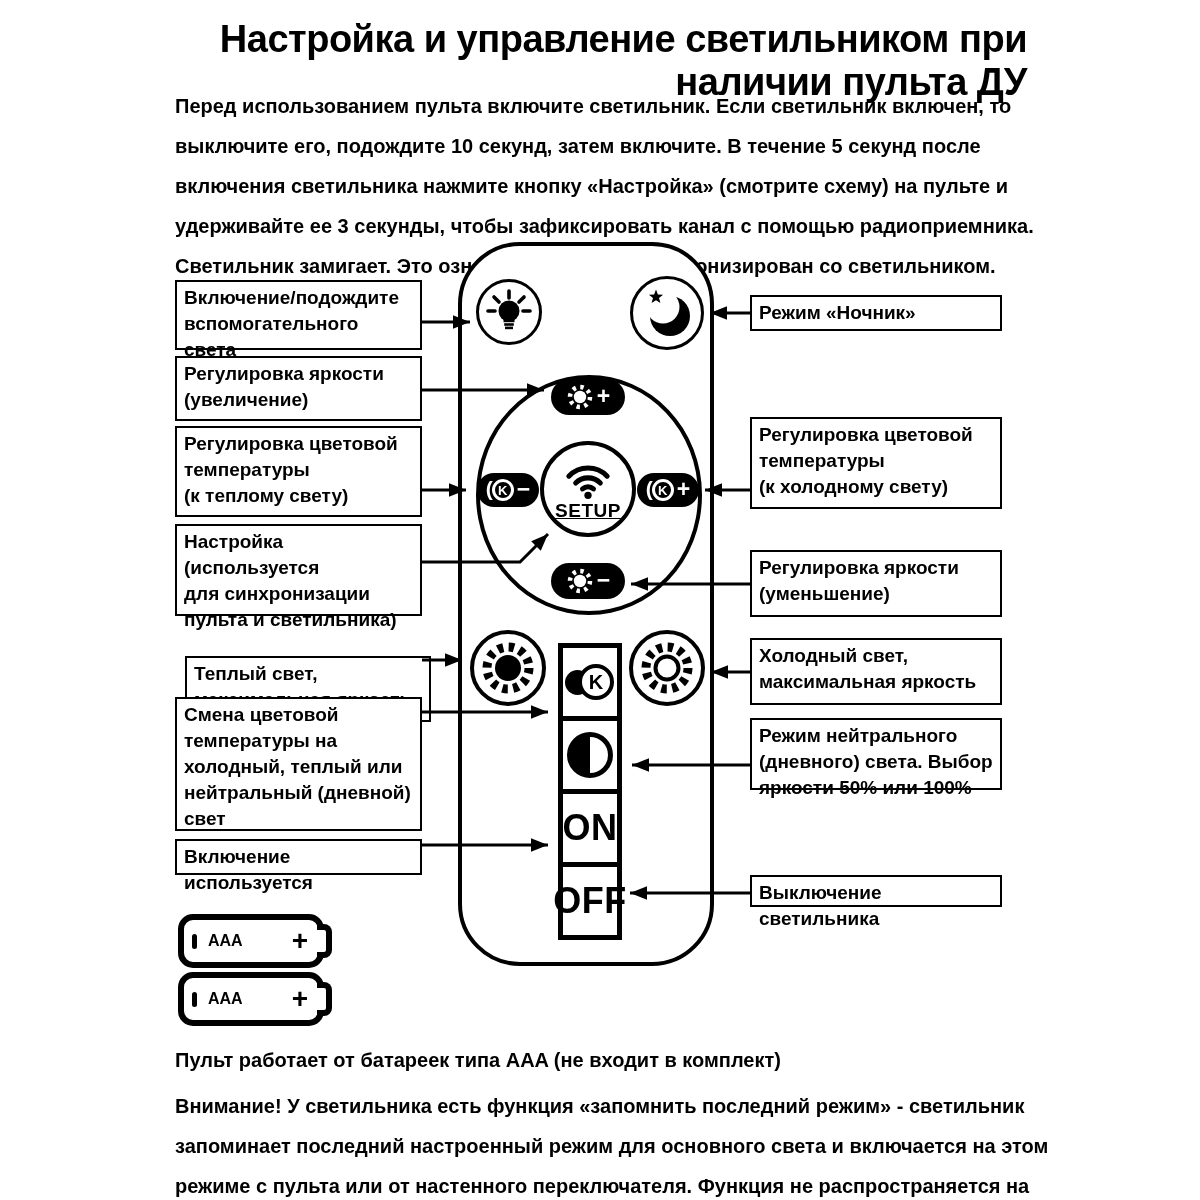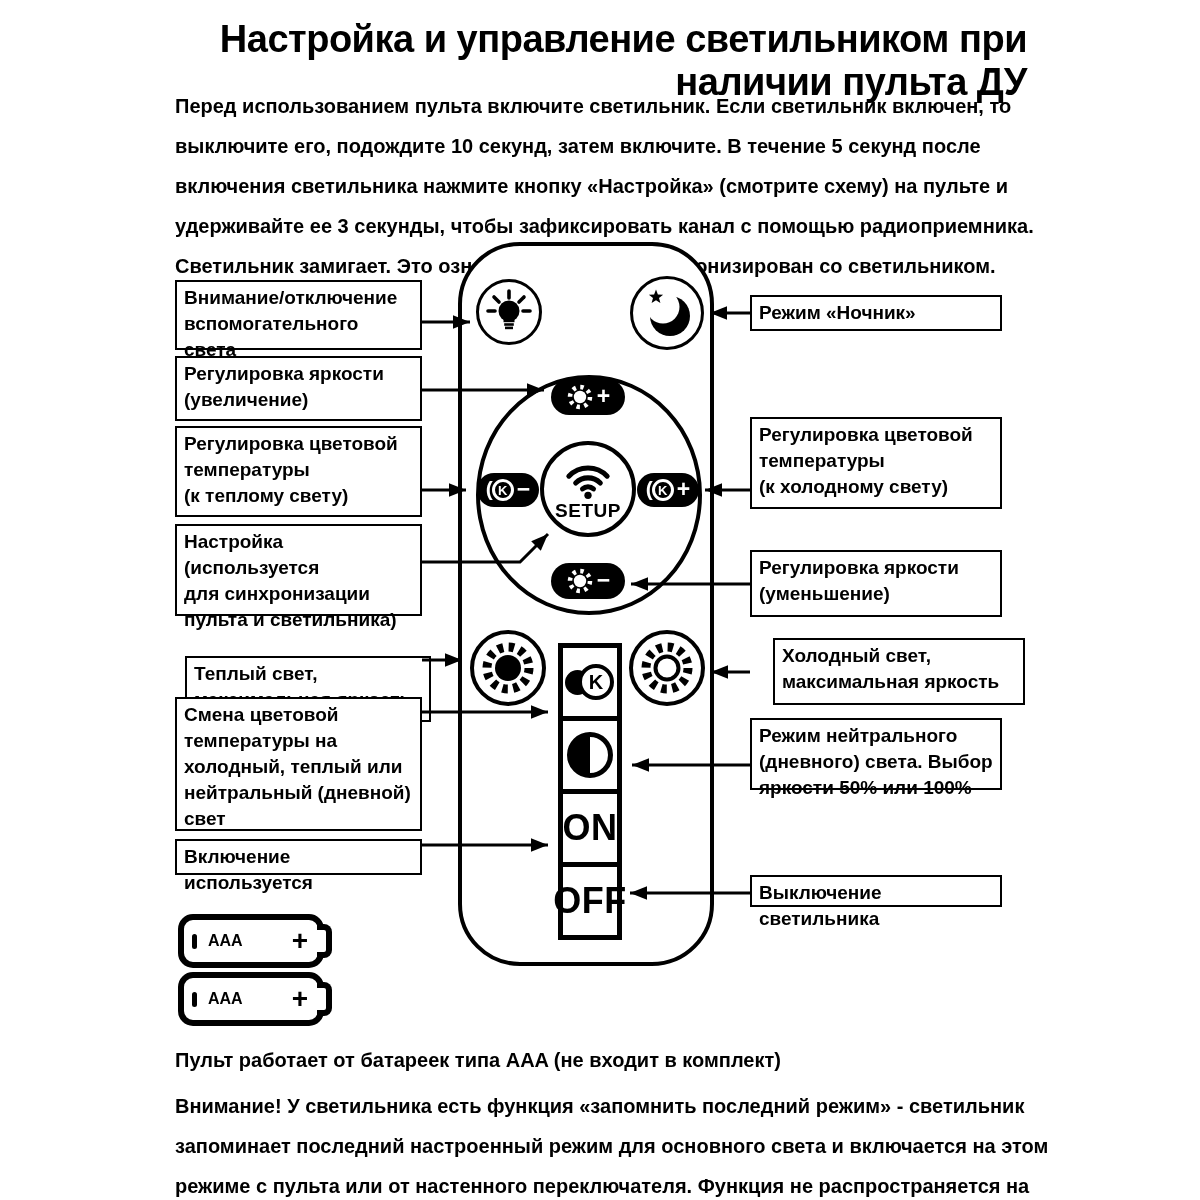--- a/index.html
+++ b/index.html
@@ -20,21 +20,21 @@
         display:flex;align-items:center;justify-content:center;box-sizing:border-box;}
   .ring{left:476px;top:375px;width:226px;height:240px;border:4px solid #000;border-radius:50%;
         box-sizing:border-box;background:#fff;}
   .pill{position:absolute;background:#000;border-radius:18px;display:flex;align-items:center;
         justify-content:center;gap:3px;color:#fff;box-sizing:border-box;}
   .sign{font-size:23px;line-height:1;transform:translateY(-1px);}
   .paren{font-size:21px;line-height:1;transform:translateY(-2px);}
   .kring{width:22px;height:22px;border:3px solid #fff;border-radius:50%;box-sizing:border-box;
          display:flex;align-items:center;justify-content:center;font-size:13px;color:#fff;margin-left:-4px;}
   .setup{left:540px;top:441px;width:96px;height:96px;border:4px solid #000;border-radius:50%;
-         background:#fff;display:flex;flex-direction:column;align-items:center;justify-content:center;box-sizing:border-box;}
+         background:#fff;display:flex;flex-direction:column;align-items:center;justify-content:center;box-sizing:border-box;text-decoration:underline;}
   .setup .lbl{font-size:19px;margin-top:1px;letter-spacing:0.5px;}
   .col{left:558px;top:643px;width:64px;}
   .cell{width:64px;height:78px;border:5px solid #000;box-sizing:border-box;background:#fff;
         display:flex;align-items:center;justify-content:center;margin-top:-5px;position:relative;}
   .cell:first-child{margin-top:0;}
   .onoff{font-size:36px;letter-spacing:0.5px;}
   .kc{position:relative;width:52px;height:40px;}
   .kc-black{position:absolute;left:1px;top:8px;width:25px;height:25px;border-radius:50%;background:#000;}
   .kc-white{position:absolute;left:14px;top:2px;width:36px;height:36px;border-radius:50%;background:#fff;
             border:4px solid #000;box-sizing:border-box;display:flex;align-items:center;justify-content:center;font-size:20px;}
@@ -50,21 +50,21 @@
   .bplus{font-size:28px;margin-right:10px;}
   svg{display:block;}
   .overlay{left:0;top:0;pointer-events:none;}
 </style>
 </head>
 <body>
 
 <div class="abs title">Настройка и управление светильником при наличии пульта ДУ</div>
 <div class="abs para intro">Перед использованием пульта включите светильник. Если светильник включен, то выключите его, подождите 10 секунд, затем включите. В течение 5 секунд после включения светильника нажмите кнопку «Настройка» (смотрите схему) на пульте и удерживайте ее 3 секунды, чтобы зафиксировать канал с помощью радиоприемника. Светильник замигает. Это означает, что пульт синхронизирован со светильником.</div>
 
-<div class="box" style="left:175px;top:280px;width:247px;height:70px;">Внимание/отключение
+<div class="box" style="left:175px;top:280px;width:247px;height:70px;">Включение/подождите
 вспомогательного света</div>
 <div class="box" style="left:175px;top:356px;width:247px;height:65px;">Регулировка яркости
 (увеличение)</div>
 <div class="box" style="left:175px;top:426px;width:247px;height:91px;">Регулировка цветовой
 температуры
 (к теплому свету)</div>
 <div class="box" style="left:175px;top:524px;width:247px;height:92px;">Настройка (используется
 для синхронизации
 пульта и светильника)</div>
 <div class="box" style="left:185px;top:624px;width:246px;height:66px;margin-top:32px;">Теплый свет,
@@ -75,21 +75,21 @@
 нейтральный (дневной)
 свет</div>
 <div class="box" style="left:175px;top:839px;width:247px;height:36px;">Включение используется</div>
 
 <div class="box" style="left:750px;top:295px;width:252px;height:36px;">Режим «Ночник»</div>
 <div class="box" style="left:750px;top:417px;width:252px;height:92px;">Регулировка цветовой
 температуры
 (к холодному свету)</div>
 <div class="box" style="left:750px;top:550px;width:252px;height:67px;">Регулировка яркости
 (уменьшение)</div>
-<div class="box" style="left:750px;top:638px;width:252px;height:67px;margin-left:23px;">Холодный свет,
+<div class="box" style="left:750px;top:638px;width:252px;height:67px;">Холодный свет,
 максимальная яркость</div>
 <div class="box" style="left:750px;top:718px;width:252px;height:72px;">Режим нейтрального
 (дневного) света. Выбор
 яркости 50% или 100%</div>
 <div class="box" style="left:750px;top:875px;width:252px;height:32px;">Выключение светильника</div>
 
 <div class="abs remote"></div>
 
 <div class="cbtn" style="left:476px;top:279px;width:66px;height:66px;">
   <svg width="58" height="58" viewBox="0 0 58 58">

